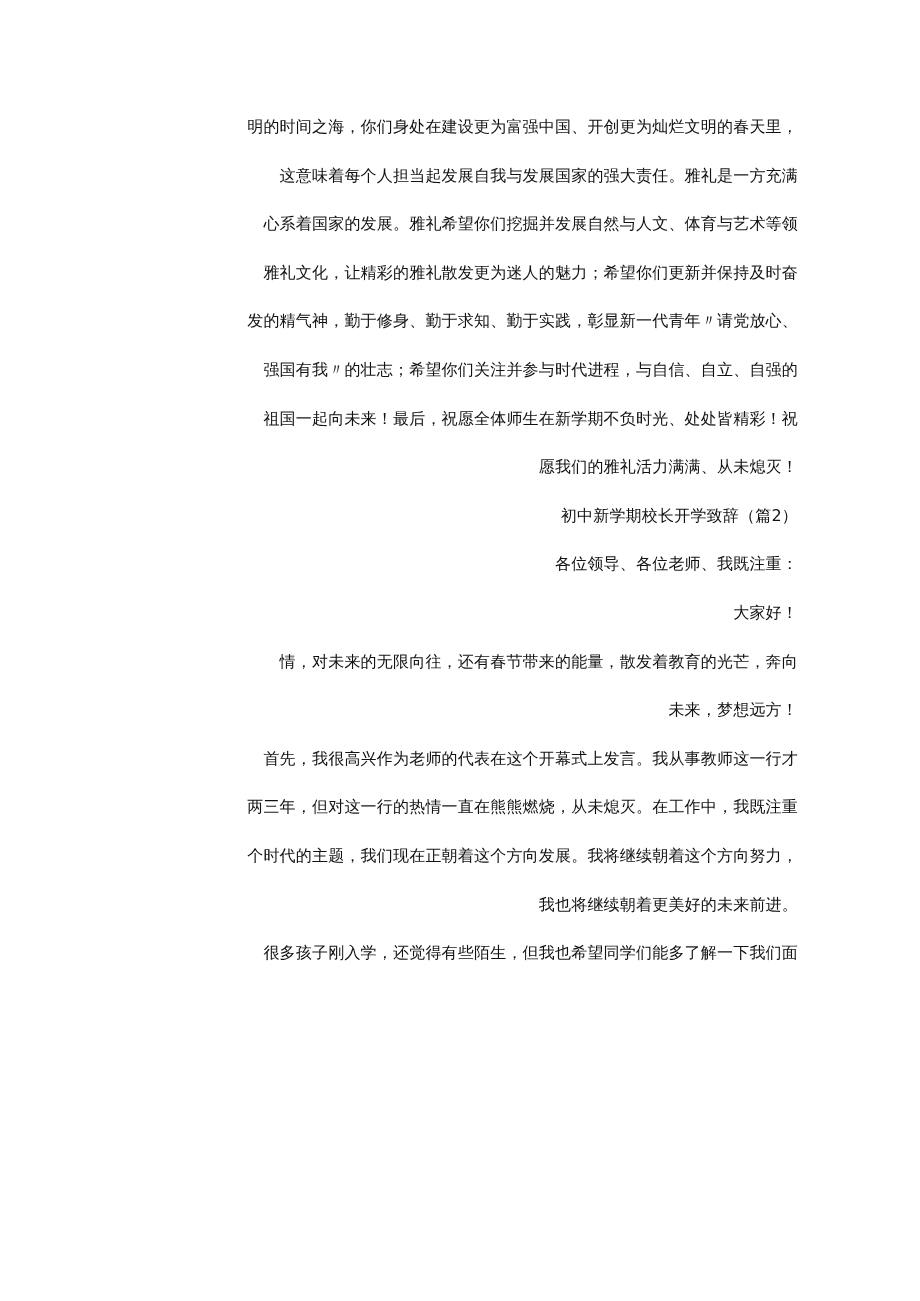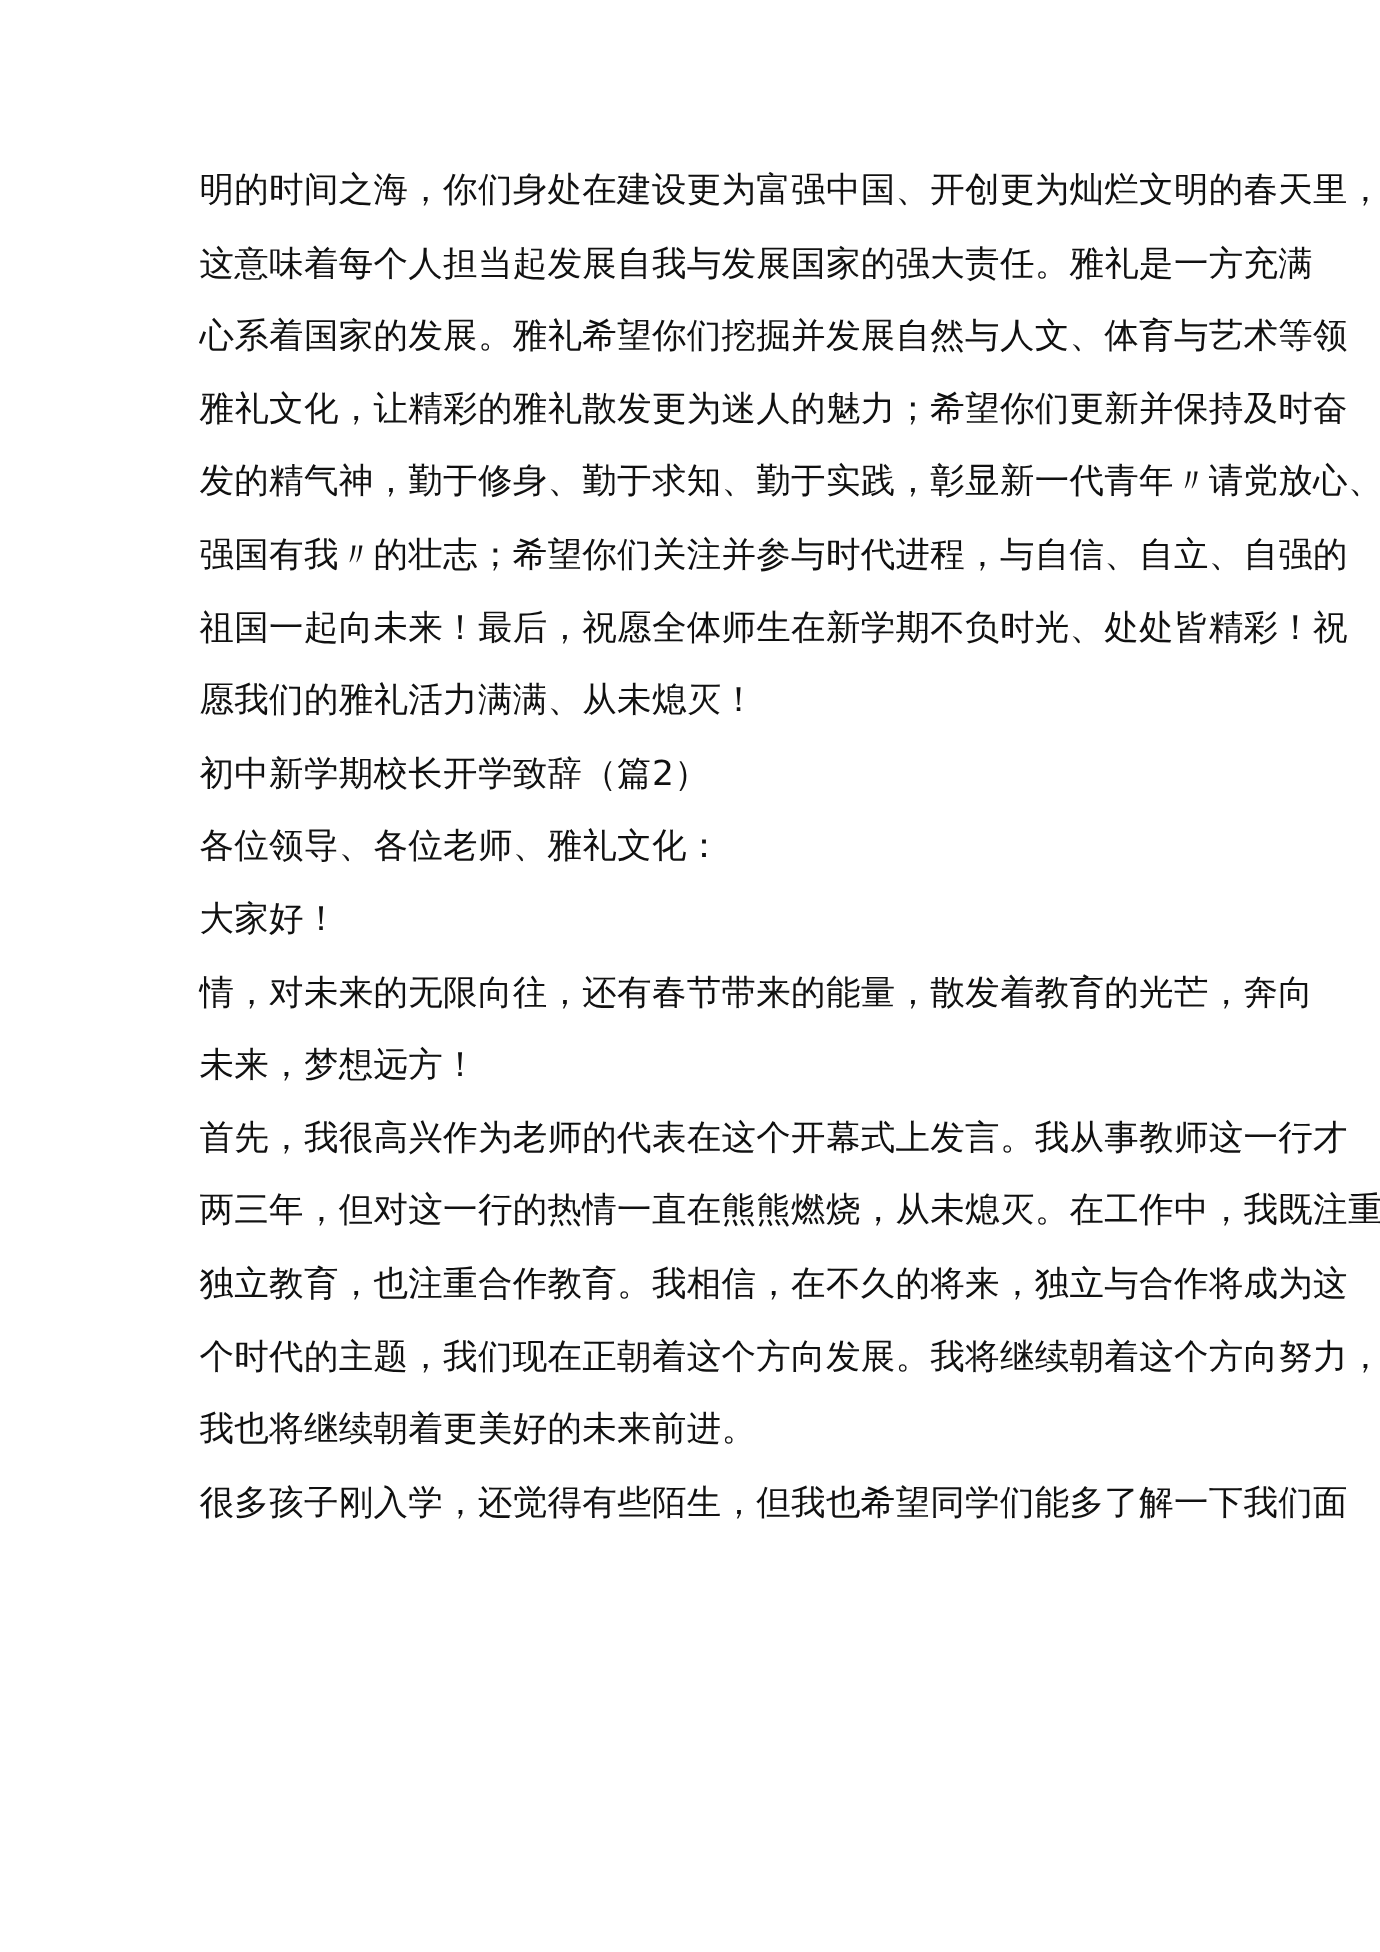--- a/index.html
+++ b/index.html
@@ -24,43 +24,43 @@
     }
     .content {
       position: absolute;
       left: 133px;
       top: 110px;
       width: 665px;
     }
     .line {
       height: 48.6px;
       line-height: 34px;
-      font-size: 23px;
+      font-size: 16px;
       white-space: nowrap;
       letter-spacing: 0.2px;
+      text-align: right;
     }
   </style>
 </head>
 <body>
 
 <div class="page">
   <div class="content">
     <div class="line">明的时间之海，你们身处在建设更为富强中国、开创更为灿烂文明的春天里，</div>
     <div class="line">这意味着每个人担当起发展自我与发展国家的强大责任。雅礼是一方充满</div>
     <div class="line">心系着国家的发展。雅礼希望你们挖掘并发展自然与人文、体育与艺术等领</div>
     <div class="line">雅礼文化，让精彩的雅礼散发更为迷人的魅力；希望你们更新并保持及时奋</div>
     <div class="line">发的精气神，勤于修身、勤于求知、勤于实践，彰显新一代青年〃请党放心、</div>
     <div class="line">强国有我〃的壮志；希望你们关注并参与时代进程，与自信、自立、自强的</div>
     <div class="line">祖国一起向未来！最后，祝愿全体师生在新学期不负时光、处处皆精彩！祝</div>
     <div class="line">愿我们的雅礼活力满满、从未熄灭！</div>
     <div class="line">初中新学期校长开学致辞（篇2）</div>
-    <div class="line">各位领导、各位老师、雅礼文化：</div>
+    <div class="line">各位领导、各位老师、我既注重：</div>
     <div class="line">大家好！</div>
     <div class="line">情，对未来的无限向往，还有春节带来的能量，散发着教育的光芒，奔向</div>
     <div class="line">未来，梦想远方！</div>
     <div class="line">首先，我很高兴作为老师的代表在这个开幕式上发言。我从事教师这一行才</div>
     <div class="line">两三年，但对这一行的热情一直在熊熊燃烧，从未熄灭。在工作中，我既注重</div>
-    <div class="line">独立教育，也注重合作教育。我相信，在不久的将来，独立与合作将成为这</div>
     <div class="line">个时代的主题，我们现在正朝着这个方向发展。我将继续朝着这个方向努力，</div>
     <div class="line">我也将继续朝着更美好的未来前进。</div>
     <div class="line">很多孩子刚入学，还觉得有些陌生，但我也希望同学们能多了解一下我们面</div>
   </div>
 </div>
 
 </body></html>

